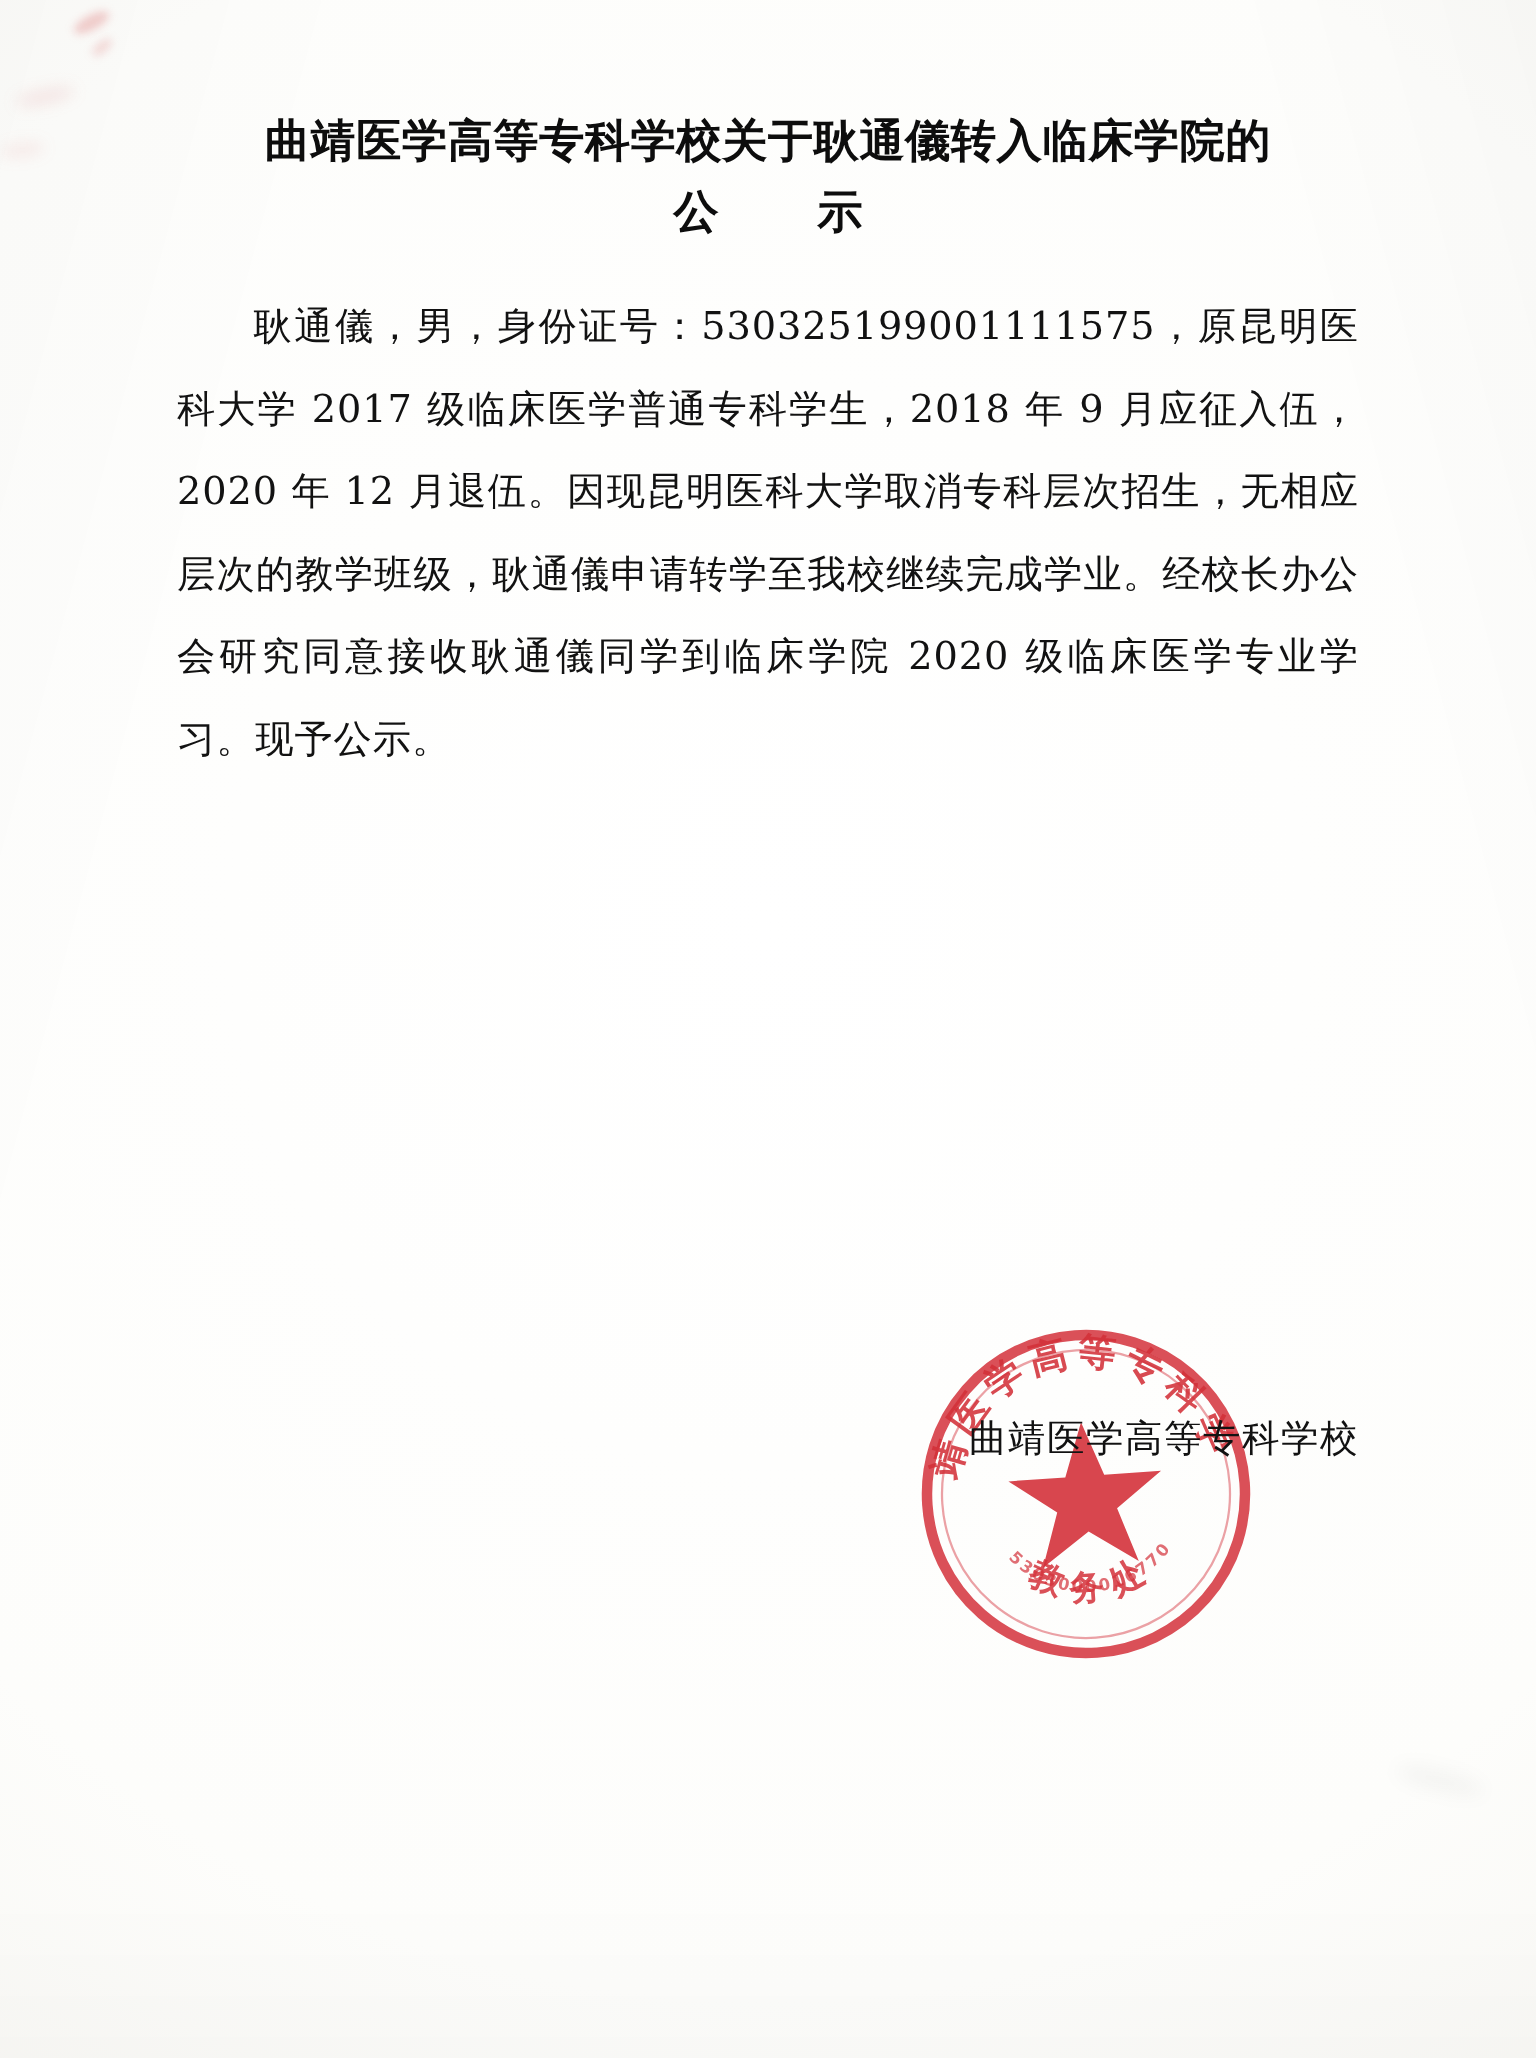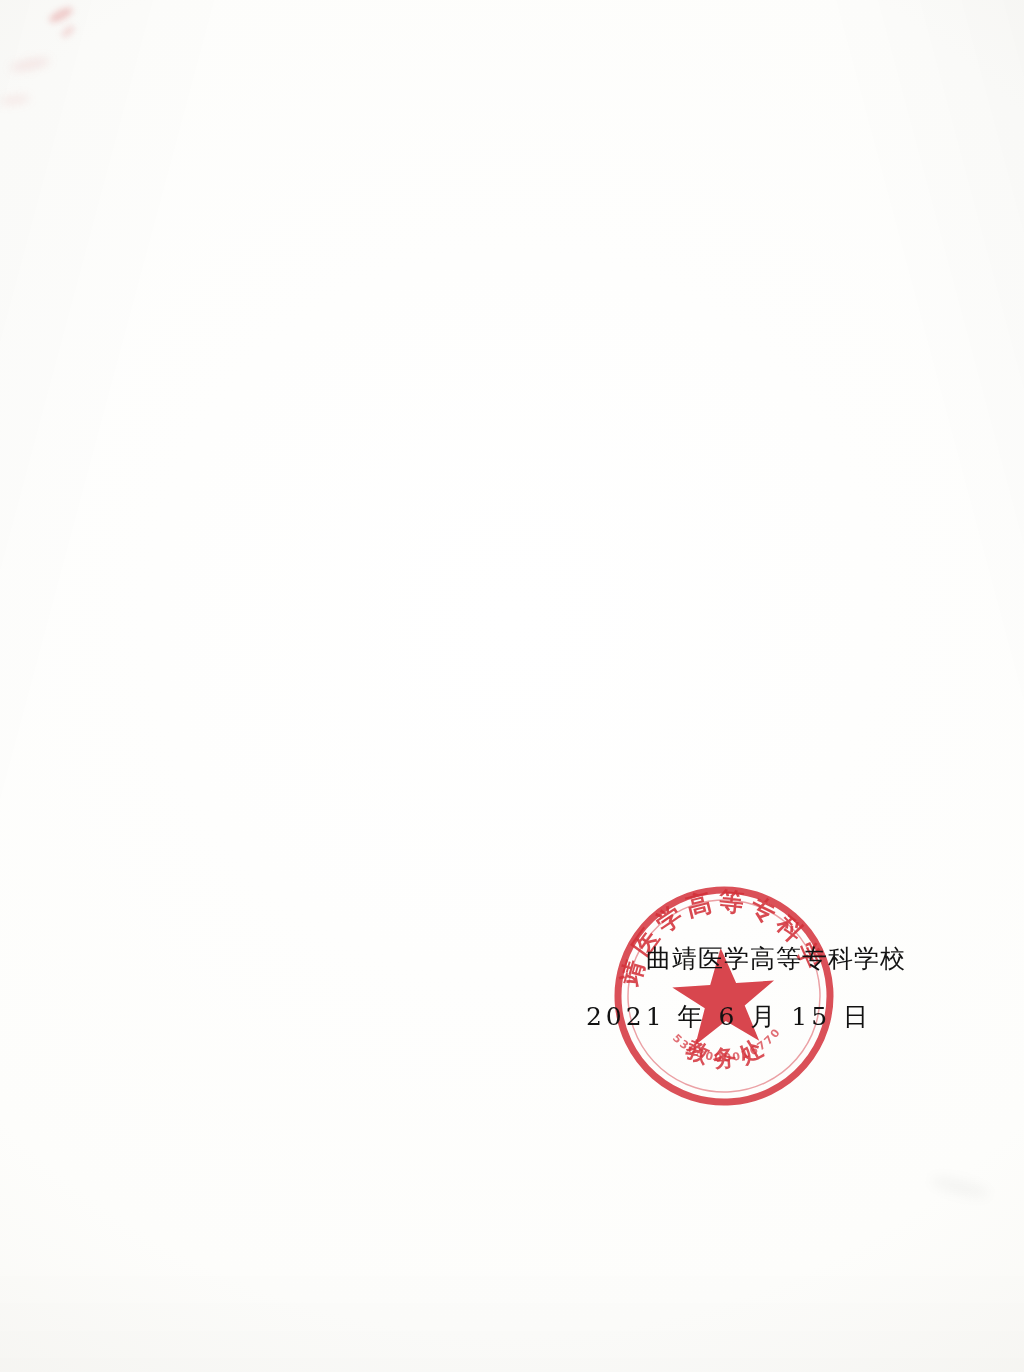--- a/index.html
+++ b/index.html
@@ -123,22 +123,27 @@
 <div class="page">
   <div class="paper-noise"></div>
   <div class="smudge smudge-a"></div>
   <div class="smudge smudge-b"></div>
   <div class="smudge smudge-c"></div>
   <div class="smudge smudge-d"></div>
   <div class="smudge smudge-e"></div>
 
   <div class="content">
 
+    <h1 class="doc-title">
+      <span>曲靖医学高等专科学校关于耿通儀转入临床学院的</span>
+      <span class="line2">公　示</span>
+    </h1>
 
     <div class="body-block">
+      <p class="para">耿通儀，男，身份证号：530325199001111575，原昆明医科大学 2017 级临床医学普通专科学生，2018 年 9 月应征入伍，2020 年 12 月退伍。因现昆明医科大学取消专科层次招生，无相应层次的教学班级，耿通儀申请转学至我校继续完成学业。经校长办公会研究同意接收耿通儀同学到临床学院 2020 级临床医学专业学习。现予公示。</p>
     </div>
 
   </div>
 
   <div class="seal">
     <svg viewBox="0 0 232 232" xmlns="http://www.w3.org/2000/svg">
       <defs>
         <path id="arcPath" d="M 30,116 A 86,86 0 0 1 202,116" fill="none"></path>
         <path id="arcPathBottom" d="M 52,136 A 66,66 0 0 0 180,136" fill="none"></path>
         <path id="arcPathCode" d="M 48,128 A 70,70 0 0 0 184,128" fill="none"></path>
@@ -154,15 +159,14 @@
         <textPath href="#arcPathBottom" startOffset="50%" text-anchor="middle">教务处</textPath>
       </text>
       <text class="seal-text" font-size="11" letter-spacing="2" opacity="0.7">
         <textPath href="#arcPathCode" startOffset="50%" text-anchor="middle">5303000016770</textPath>
       </text>
     </svg>
   </div>
 
   <div class="signature-block">
     <span class="sig-org">曲靖医学高等专科学校</span>
-    <span class="sig-date">2021 年 6 月 15 日</span>
   </div>
 </div>
 
 </body></html>

